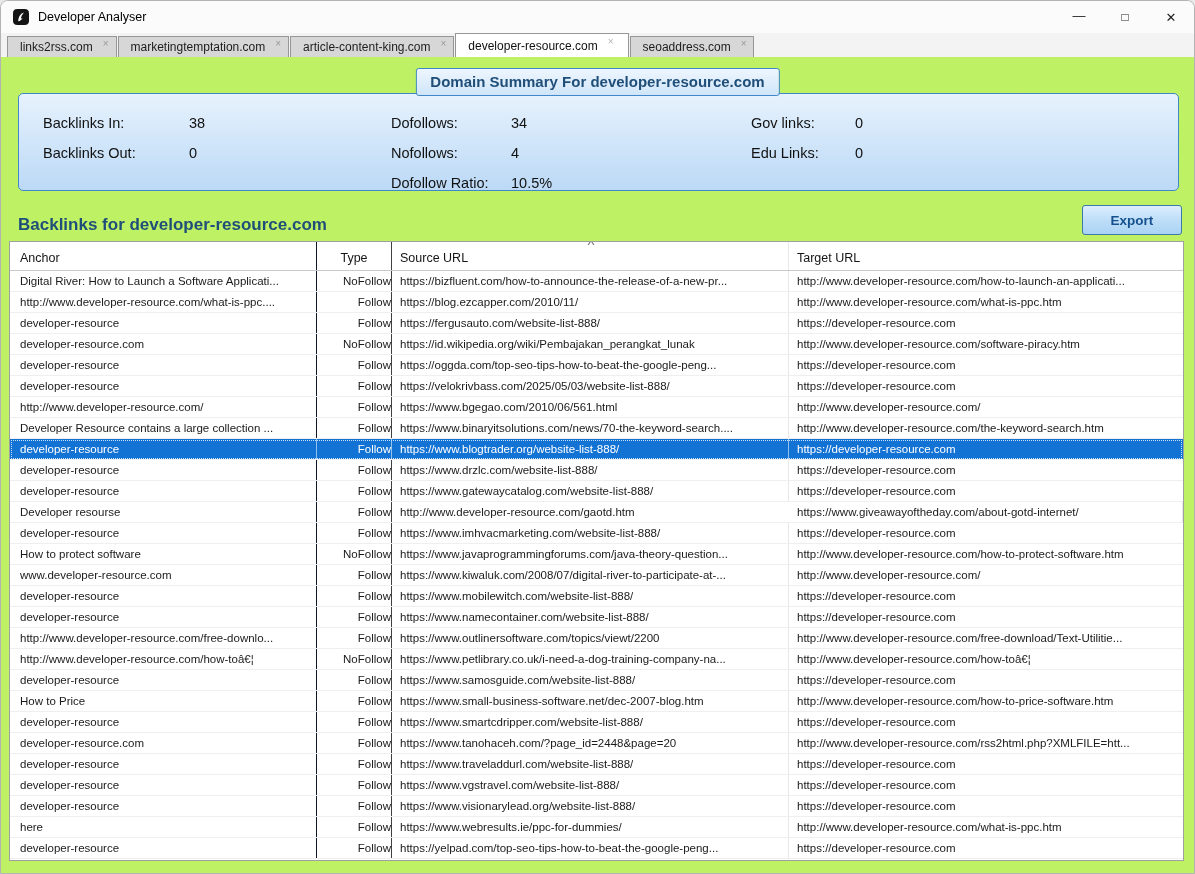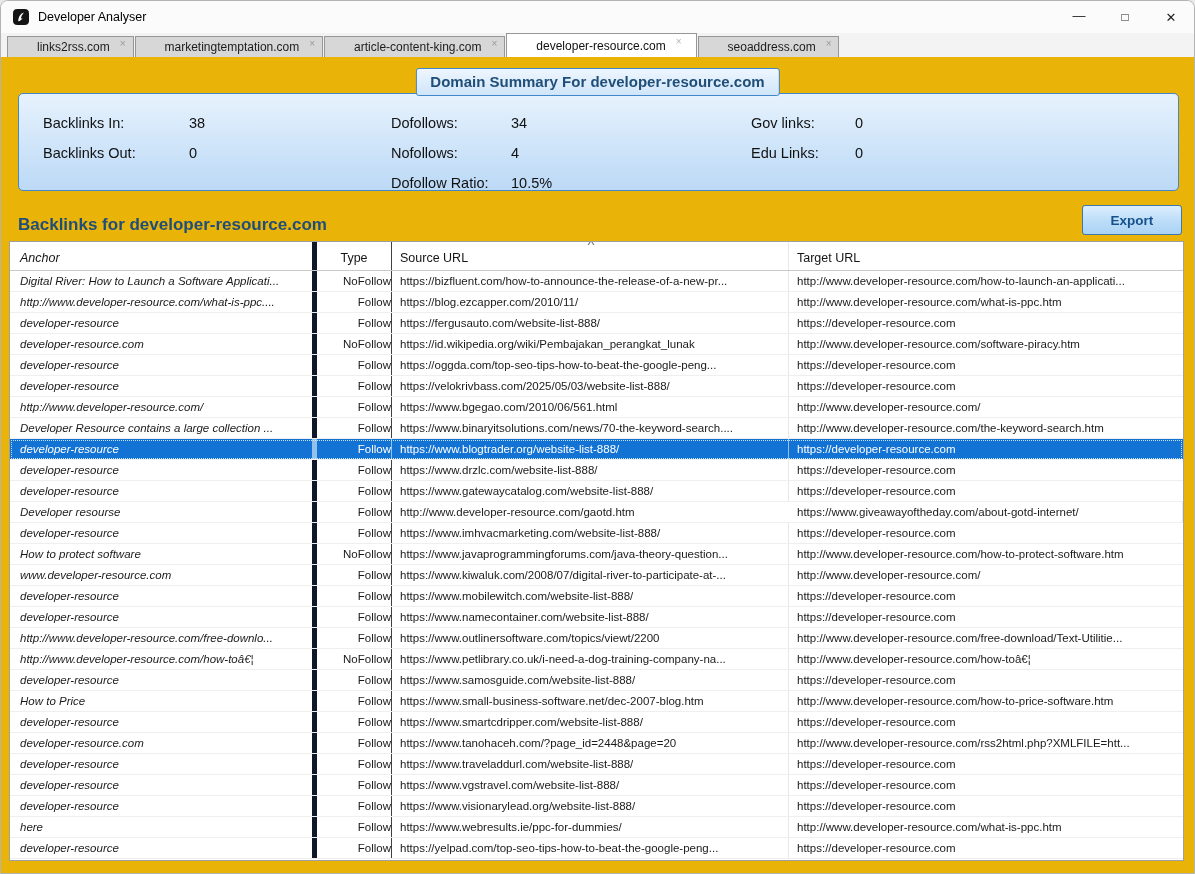--- a/index.html
+++ b/index.html
@@ -17,27 +17,27 @@
   .win-controls{position:absolute;right:0;top:0;height:32px;display:flex;}
   .win-btn{width:46px;height:32px;display:flex;align-items:center;justify-content:center;
     font-size:12px;color:#222;cursor:default;}
   .win-btn.min{font-size:13px;padding-bottom:4px;}
   .win-btn.max{font-size:12px;}
   .win-btn.close{font-size:13px;}
   
   .tabstrip{position:absolute;left:0;top:32px;right:0;height:24px;background:#f3f3f3;
     display:flex;align-items:flex-end;padding-left:6px;}
   .tab{height:21px;display:flex;align-items:center;background:#d7d7d7;
-    border:1px solid #979797;border-bottom:none;padding:0 7px 0 29px;
+    border:1px solid #979797;border-bottom:none;padding:0 7px 0 12px;
     font-size:12px;color:#1c1c1c;margin-right:1px;white-space:nowrap;cursor:default;}
   .tab .tab-close{font-size:10px;color:#9a9a9a;margin-left:10px;position:relative;top:-4px;}
   .tab.active{background:#ffffff;height:24px;color:#111;z-index:2;padding-right:14px;}
   .tab.active .tab-close{color:#b5b5b5;}
   
-  .content{position:absolute;left:0;top:56px;right:0;bottom:0;background:#eab308;}
+  .content{position:absolute;left:0;top:56px;right:0;bottom:0;background:#bef264;}
   
   .summary-panel{position:absolute;left:17px;right:15px;top:36px;height:98px;
     border:1px solid #4288c8;border-radius:5px;
     background:linear-gradient(180deg,#e7f2fd 0%,#d3e7fa 45%,#bcd9f6 100%);}
   .summary-title{position:absolute;top:11px;left:50%;transform:translateX(-50%);
     padding:4px 14px 5px 14px;border:1px solid #4288c8;border-radius:3px;
     background:linear-gradient(180deg,#eef6fe 0%,#cfe5f9 100%);
     font-size:15px;font-weight:bold;color:#1f4e79;z-index:3;white-space:nowrap;}
   .summary-grid{position:absolute;left:24px;top:14px;right:10px;display:grid;
     grid-template-columns:348px 360px 1fr;}
@@ -59,21 +59,21 @@
     border:1px solid #a0a0a0;background:#fff;overflow:hidden;}
   .bl-header{position:relative;display:grid;grid-template-columns:307px 75px 397px 1fr;
     height:29px;border-bottom:1px solid #c9c9c9;background:#fff;}
   .bl-header .hcell{display:flex;align-items:flex-end;padding-bottom:5px;
     font-size:12.5px;color:#141414;white-space:nowrap;overflow:hidden;}
   .sort-caret{position:absolute;top:-2px;left:571px;width:20px;text-align:center;
     font-size:10px;color:#6d6d6d;transform:scaleX(1.5);}
   .brow{display:grid;grid-template-columns:307px 75px 397px 1fr;height:21px;
     line-height:20px;border-bottom:1px solid #efefef;background:#fff;cursor:default;}
   .cell{font-size:11.5px;white-space:nowrap;overflow:hidden;color:#1a1a1a;}
-  .col-anchor{padding-left:10px;padding-right:13px;border-right:5px solid #0f172a;font-style:italic;}
+  .col-anchor{padding-left:10px;padding-right:13px;border-right:1px solid #0f172a;}
   .col-type{text-align:right;border-right:1px solid #404040;}
   .col-src{padding-left:8px;padding-right:4px;border-right:1px solid #e8e8e8;}
   .col-tgt{padding-left:8px;padding-right:4px;}
   .brow.selected{background:#1373d5;outline:1px dotted rgba(220,237,255,.9);outline-offset:-2px;}
   .brow.selected .cell{color:#ffffff;}
   .brow.selected .col-anchor,.brow.selected .col-type,.brow.selected .col-src{
     border-right-color:rgba(255,255,255,.55);}
 </style>
 </head>
 <body>

